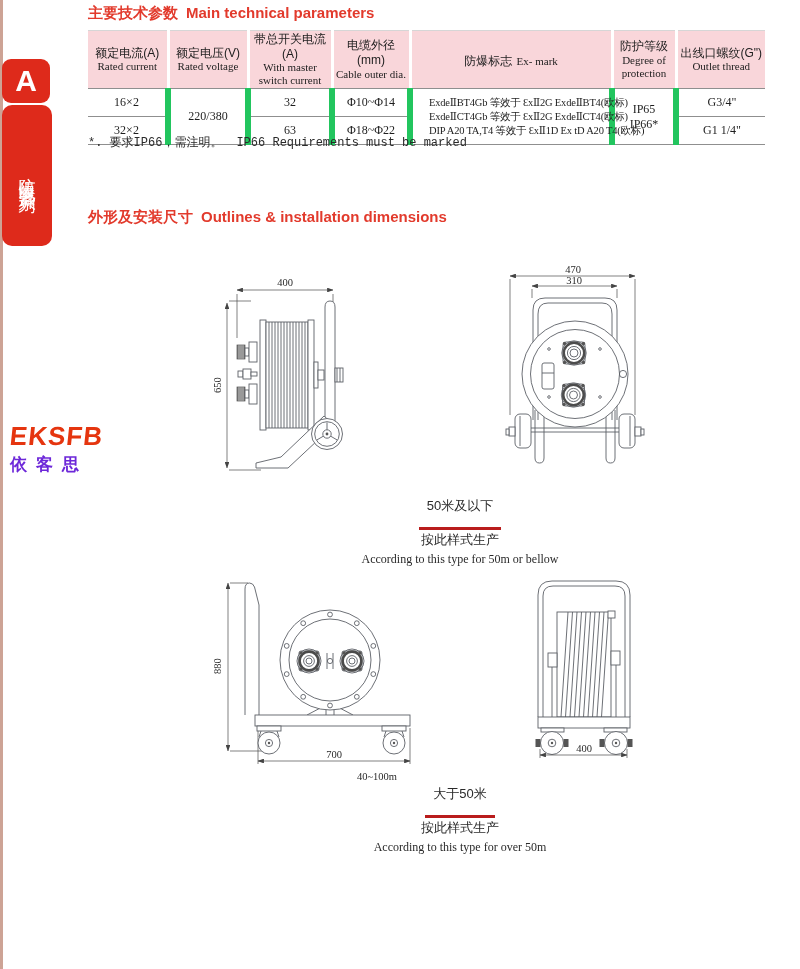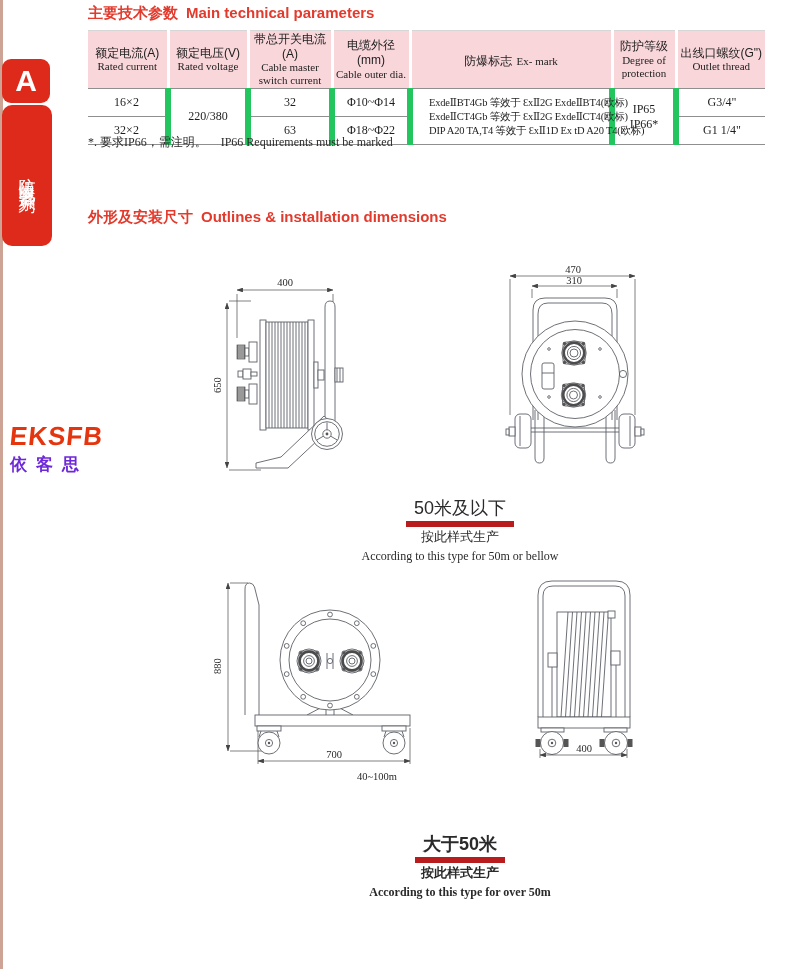--- a/index.html
+++ b/index.html
@@ -28,40 +28,40 @@
   .ptable td{border-left:6px solid #22c55e;border-bottom:1px solid #8f8f8f;height:27px;
              text-align:center;vertical-align:middle;font-family:"Liberation Serif","DejaVu Serif",serif;
              font-size:12px;color:#1d1d1d;padding:0;}
   .ptable tr td:first-child{border-left:none;}
   .hz{font-size:12px;color:#1d1d1d;text-align:center;line-height:1.22;}
   .he{font-size:11px;color:#1d1d1d;text-align:center;line-height:1.18;
       font-family:"Liberation Serif","DejaVu Serif",serif;}
   .exmark{text-align:left;}
   .exmark div{font-size:10.5px;line-height:1.3;white-space:nowrap;padding-left:16px;letter-spacing:-0.2px;}
   .note{position:absolute;left:88px;top:134px;font-size:12px;color:#2a2a2a;
-        font-family:Liberation Serif, serif;}
+        font-family:Liberation Mono, monospace;}
   .note .zh{margin-right:14px;}
 
   
   .logo{position:absolute;left:10px;top:421px;width:110px;}
   .brand{font-weight:bold;font-size:26px;color:#e5350f;transform:skewX(-6deg);letter-spacing:1px;}
   .brand-zh{font-size:17px;font-weight:bold;color:#6d28d9;letter-spacing:9px;margin-top:1px;}
 
   
   svg{position:absolute;overflow:visible;}
   .ln{fill:none;stroke:#5c6066;stroke-width:0.9;}
   .lnf{fill:#fff;stroke:#5c6066;stroke-width:0.9;}
   .dim{fill:none;stroke:#4a4a4a;stroke-width:0.7;}
   .dimtxt{font:10.5px "Liberation Serif","DejaVu Serif",serif;fill:#2a2a2a;}
   .dark{fill:#7c7c7c;stroke:#4f4f4f;stroke-width:0.7;}
   .bolt{fill:#555;stroke:none;}
 
   
   .cap{position:absolute;left:300px;width:320px;text-align:center;color:#2a2a2a;}
-  .cap .zh1{display:inline-block;font-size:18px;padding:0 8px 1px;border-bottom:6px solid #b91c1c;}
+  .cap .zh1{display:inline-block;font-size:13px;padding:0 8px 12px;border-bottom:3px solid #b91c1c;}
   .cap .zh2{font-size:13px;margin-top:1px;}
   .cap .en{font-size:12px;margin-top:3px;font-family:"Liberation Serif","DejaVu Serif",serif;}
 </style>
 </head>
 <body>
 
 <div class="page">
   <div class="edge-strip"></div>
 
   <div class="tab-a">A</div>
@@ -93,21 +93,21 @@
         <th>
           <div class="hz">额定电流(A)</div>
           <div class="he">Rated current</div>
           </th>
         <th>
           <div class="hz">额定电压(V)</div>
           <div class="he">Rated voltage</div>
           </th>
         <th>
           <div class="hz">带总开关电流(A)</div>
-          <div class="he">Cable master switch current</div>
+          <div class="he">With master switch current</div>
           </th>
         <th>
           <div class="hz">电缆外径(mm)</div>
           <div class="he">Cable outer dia.</div>
           </th>
         <th>
           <span class="hz">防爆标志</span>
           <span class="he">Ex- mark</span></th>
         <th>
           <div class="hz">防护等级</div>
@@ -361,18 +361,18 @@
       <circle class="lnf" cx="126" cy="178" r="3.8"></circle>
         <circle class="bolt" cx="126" cy="178" r="1.2"></circle>
       <rect class="bolt" x="109.5" y="174" width="5" height="8"></rect>
       <rect class="bolt" x="137.5" y="174" width="5" height="8"></rect>
     </g>
     <path class="dim" d="M50,184V193 M137,184V193"></path>
     <line class="dim" x1="50" y1="190" x2="137" y2="190" marker-start="url(#ar4)" marker-end="url(#ar4)"></line>
     <text class="dimtxt" x="94" y="187" text-anchor="middle">400</text>
   </svg>
 
-  <div class="cap" style="top:832px;font-weight:bold;">
+  <div class="cap" style="top:784px;">
     <div><span class="zh1">大于50米</span></div>
     <div class="zh2">按此样式生产</div>
     <div class="en">According to this type for over 50m</div>
   </div>
 </div>
 
 </body></html>

